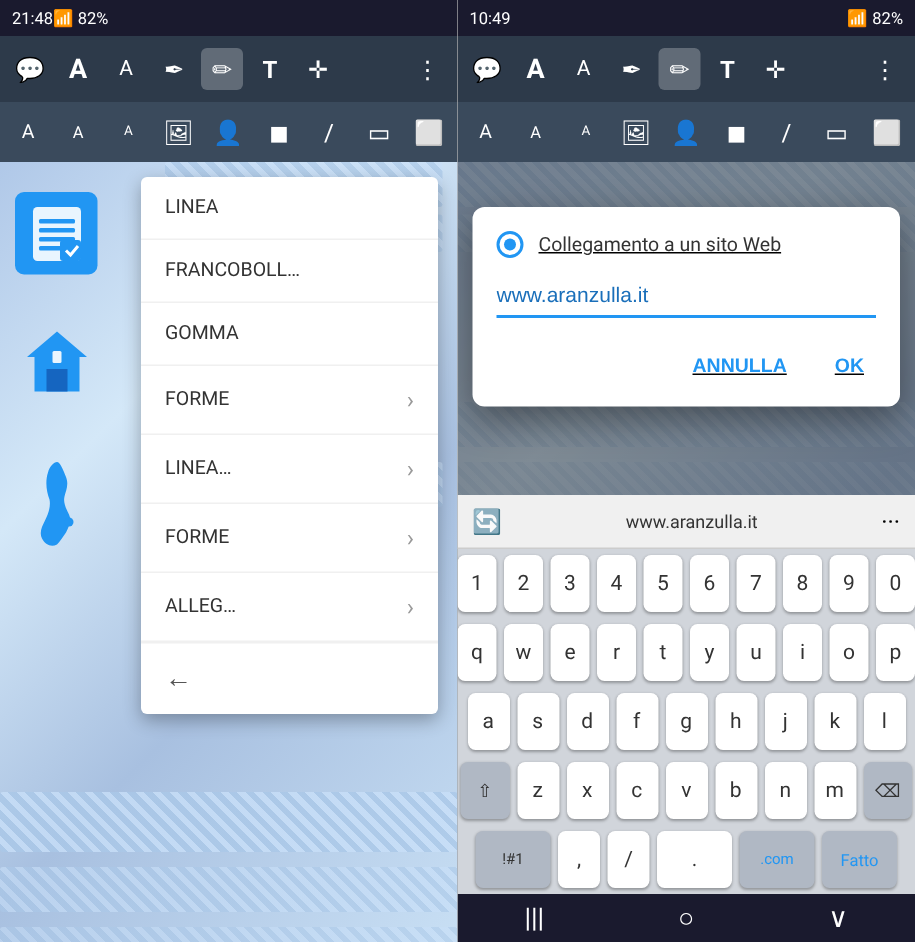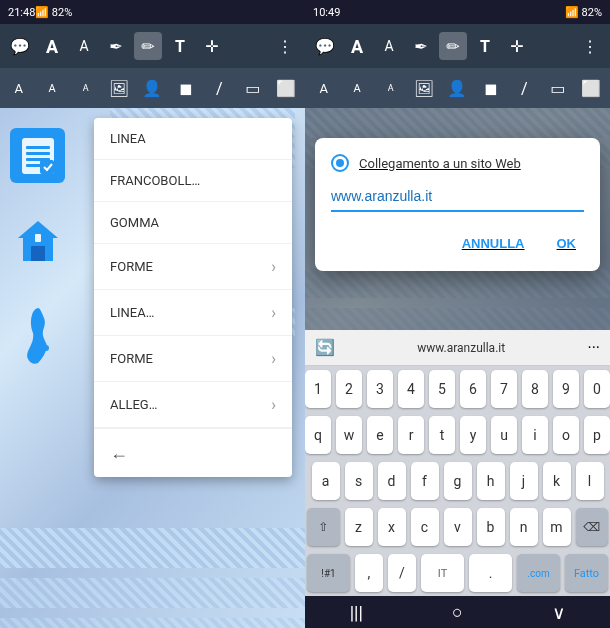--- a/index.html
+++ b/index.html
@@ -634,21 +634,20 @@
         <div class="kb-key">b</div>
         <div class="kb-key">n</div>
         <div class="kb-key">m</div>
         <div class="kb-key special delete">⌫</div>
       </div>
 
       <div class="kb-row">
         <div class="kb-key special wide" style="font-size:10px;">!#1</div>
         <div class="kb-key">,</div>
         <div class="kb-key">/</div>
-        <div class="kb-key space">IT</div>
         <div class="kb-key wide">.</div>
         <div class="kb-key blue special wide" style="font-size:10px;">.com</div>
         <div class="kb-key blue special wide" style="color:#2196F3;font-size:11px;">Fatto</div>
       </div>
 
       <div class="kb-nav">
         <div class="nav-btn">|||</div>
         <div class="nav-btn">○</div>
         <div class="nav-btn">∨</div>
       </div>

